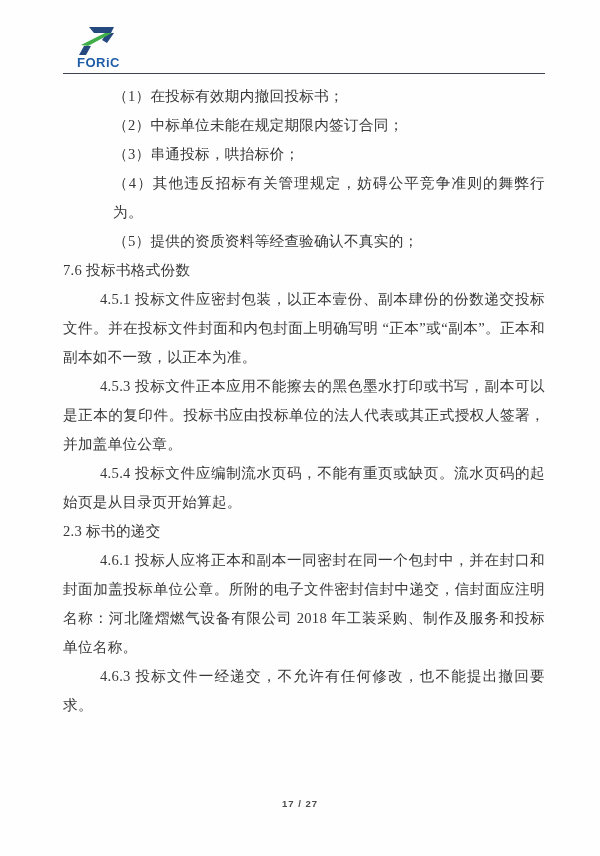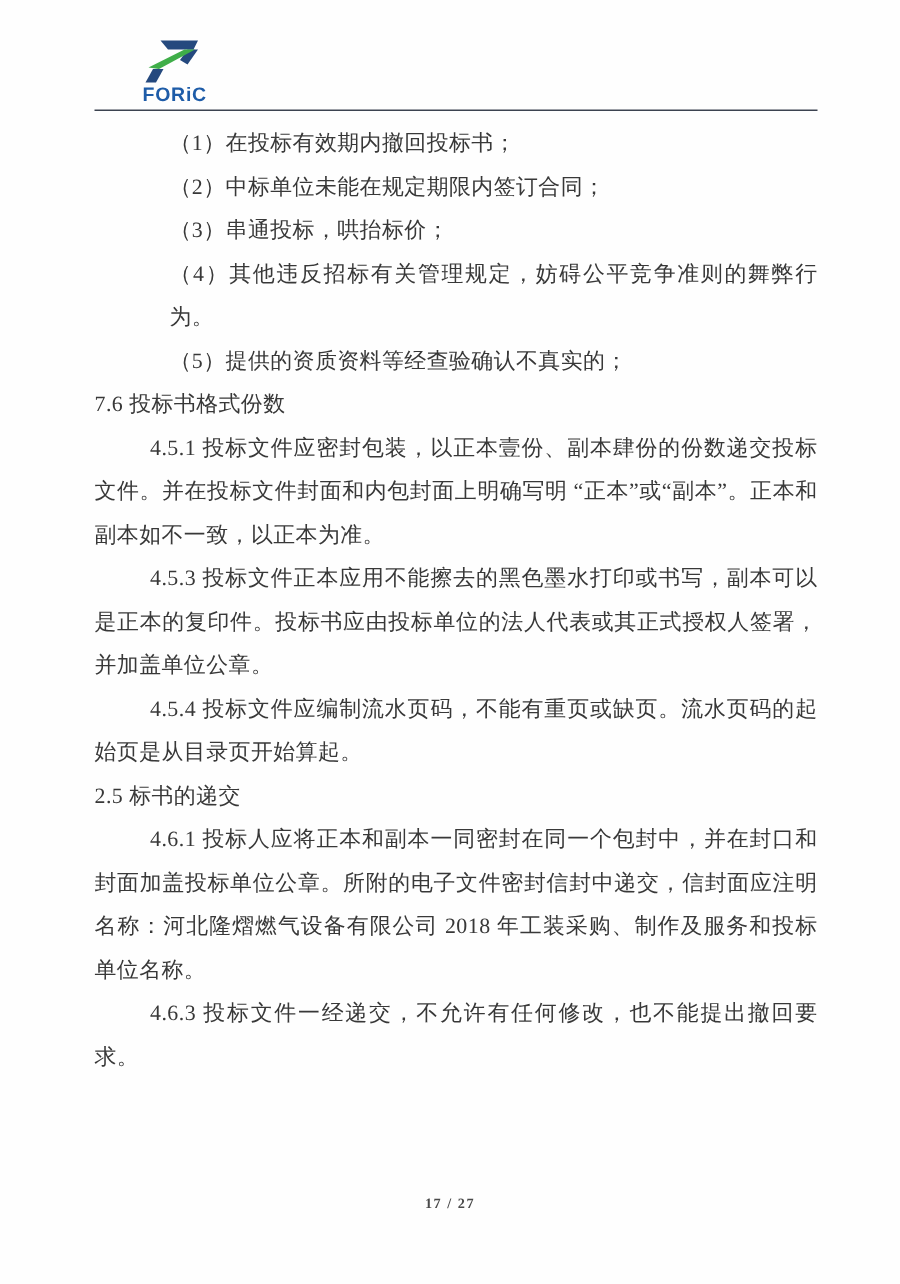--- a/index.html
+++ b/index.html
@@ -19,21 +19,21 @@
   }
   
   .header {
     position: absolute;
     left: 63px;
     right: 55px;
     top: 24px;
   }
   .logo {
     display: inline-block;
-    margin-left: 32px;
+    margin-left: 14px;
   }
   .logo-icon {
     display: block;
     width: 38px;
     height: 32px;
   }
   .logo-text {
     display: block;
     margin-top: 0px;
     font-family: "Liberation Sans", "DejaVu Sans", sans-serif;
@@ -65,21 +65,21 @@
   .list-item { padding-left: 50px; }
   .para { text-indent: 37px; }
   .heading { text-indent: 0; }
   
   .footer {
     position: absolute;
     left: 0;
     right: 0;
     top: 798px;
     text-align: center;
-    font-family: Liberation Serif, serif;
+    font-family: Liberation Sans, sans-serif;
     font-size: 9.5px;
     font-weight: bold;
     letter-spacing: 1px;
     color: #4a4a4a;
   }
 </style>
 </head>
 <body>
 
 <div class="sheet">
@@ -105,20 +105,20 @@
   <div class="content">
     <p class="list-item">（1）在投标有效期内撤回投标书；</p>
     <p class="list-item">（2）中标单位未能在规定期限内签订合同；</p>
     <p class="list-item">（3）串通投标，哄抬标价；</p>
     <p class="list-item">（4）其他违反招标有关管理规定，妨碍公平竞争准则的舞弊行为。</p>
     <p class="list-item">（5）提供的资质资料等经查验确认不真实的；</p>
     <p class="heading">7.6 投标书格式份数</p>
     <p class="para">4.5.1 投标文件应密封包装，以正本壹份、副本肆份的份数递交投标文件。并在投标文件封面和内包封面上明确写明 “正本”或“副本”。正本和副本如不一致，以正本为准。</p>
     <p class="para">4.5.3 投标文件正本应用不能擦去的黑色墨水打印或书写，副本可以是正本的复印件。投标书应由投标单位的法人代表或其正式授权人签署，并加盖单位公章。</p>
     <p class="para">4.5.4 投标文件应编制流水页码，不能有重页或缺页。流水页码的起始页是从目录页开始算起。</p>
-    <p class="heading">2.5 标书的递交</p>
+    <p class="heading">2.3 标书的递交</p>
     <p class="para">4.6.1 投标人应将正本和副本一同密封在同一个包封中，并在封口和封面加盖投标单位公章。所附的电子文件密封信封中递交，信封面应注明名称：河北隆熠燃气设备有限公司 2018 年工装采购、制作及服务和投标单位名称。</p>
     <p class="para">4.6.3 投标文件一经递交，不允许有任何修改，也不能提出撤回要求。</p>
   </div>
 
   <div class="footer">17 / 27</div>
 
 </div>
 
 </body></html>

